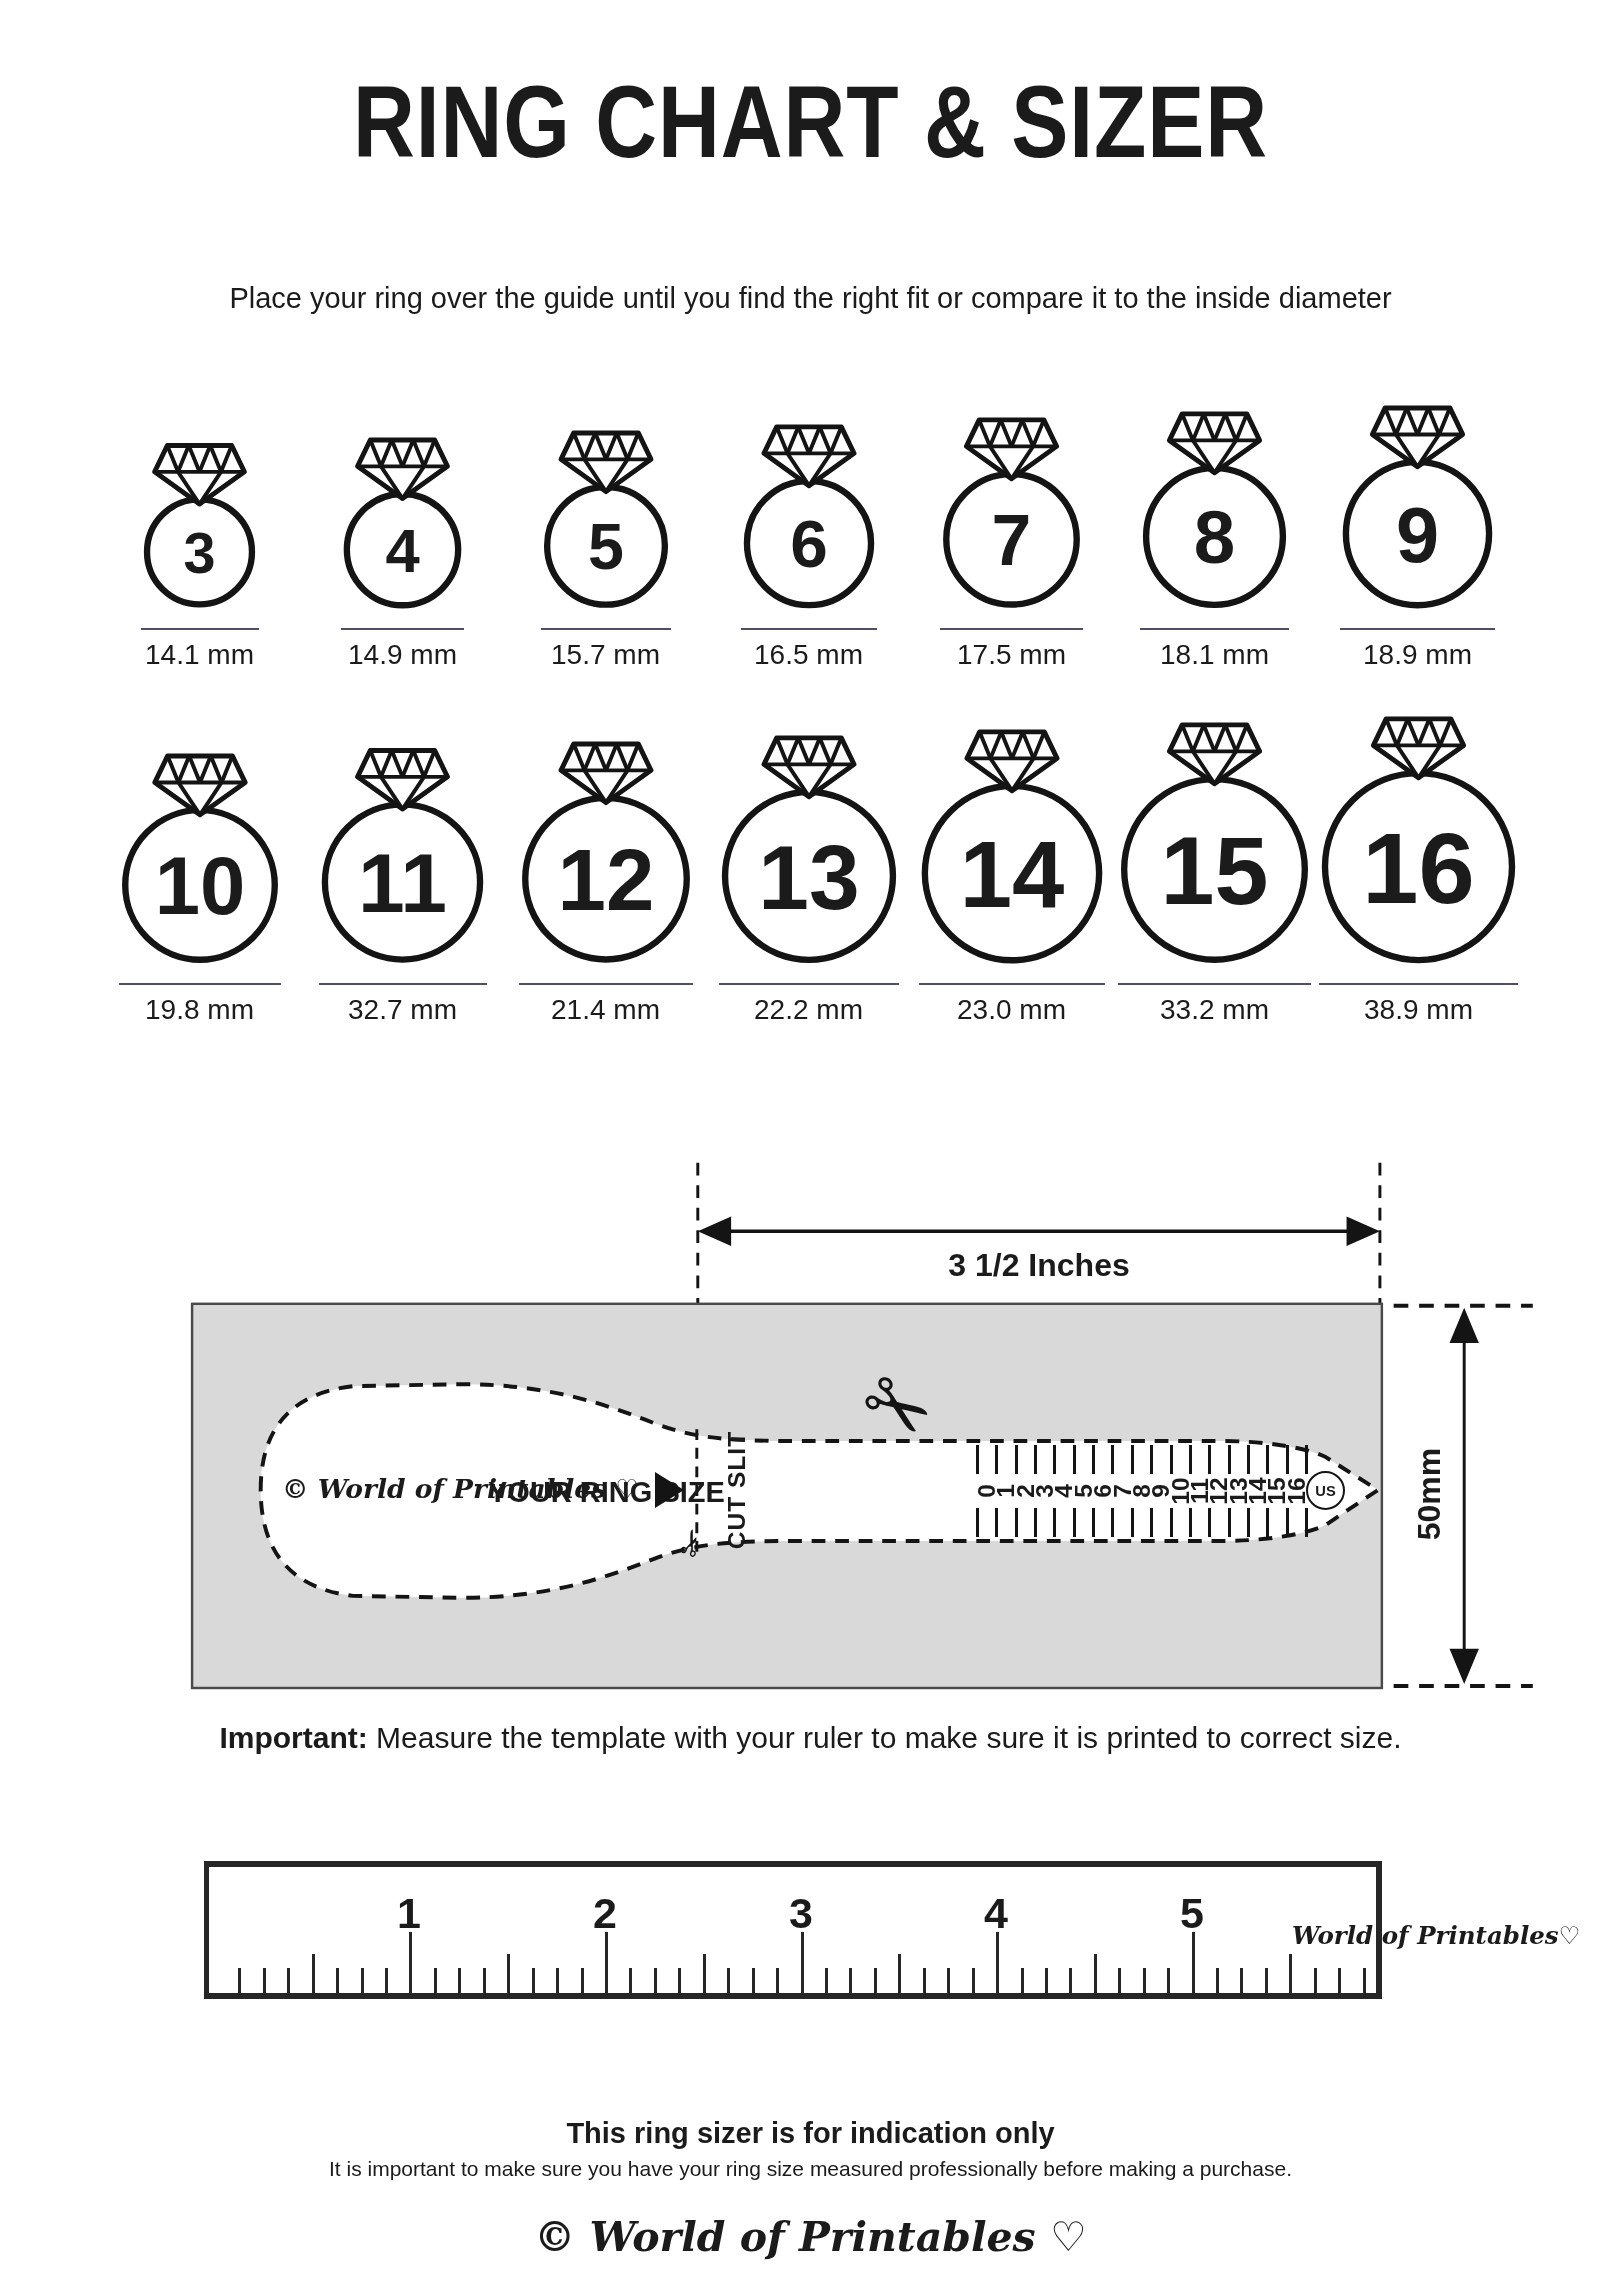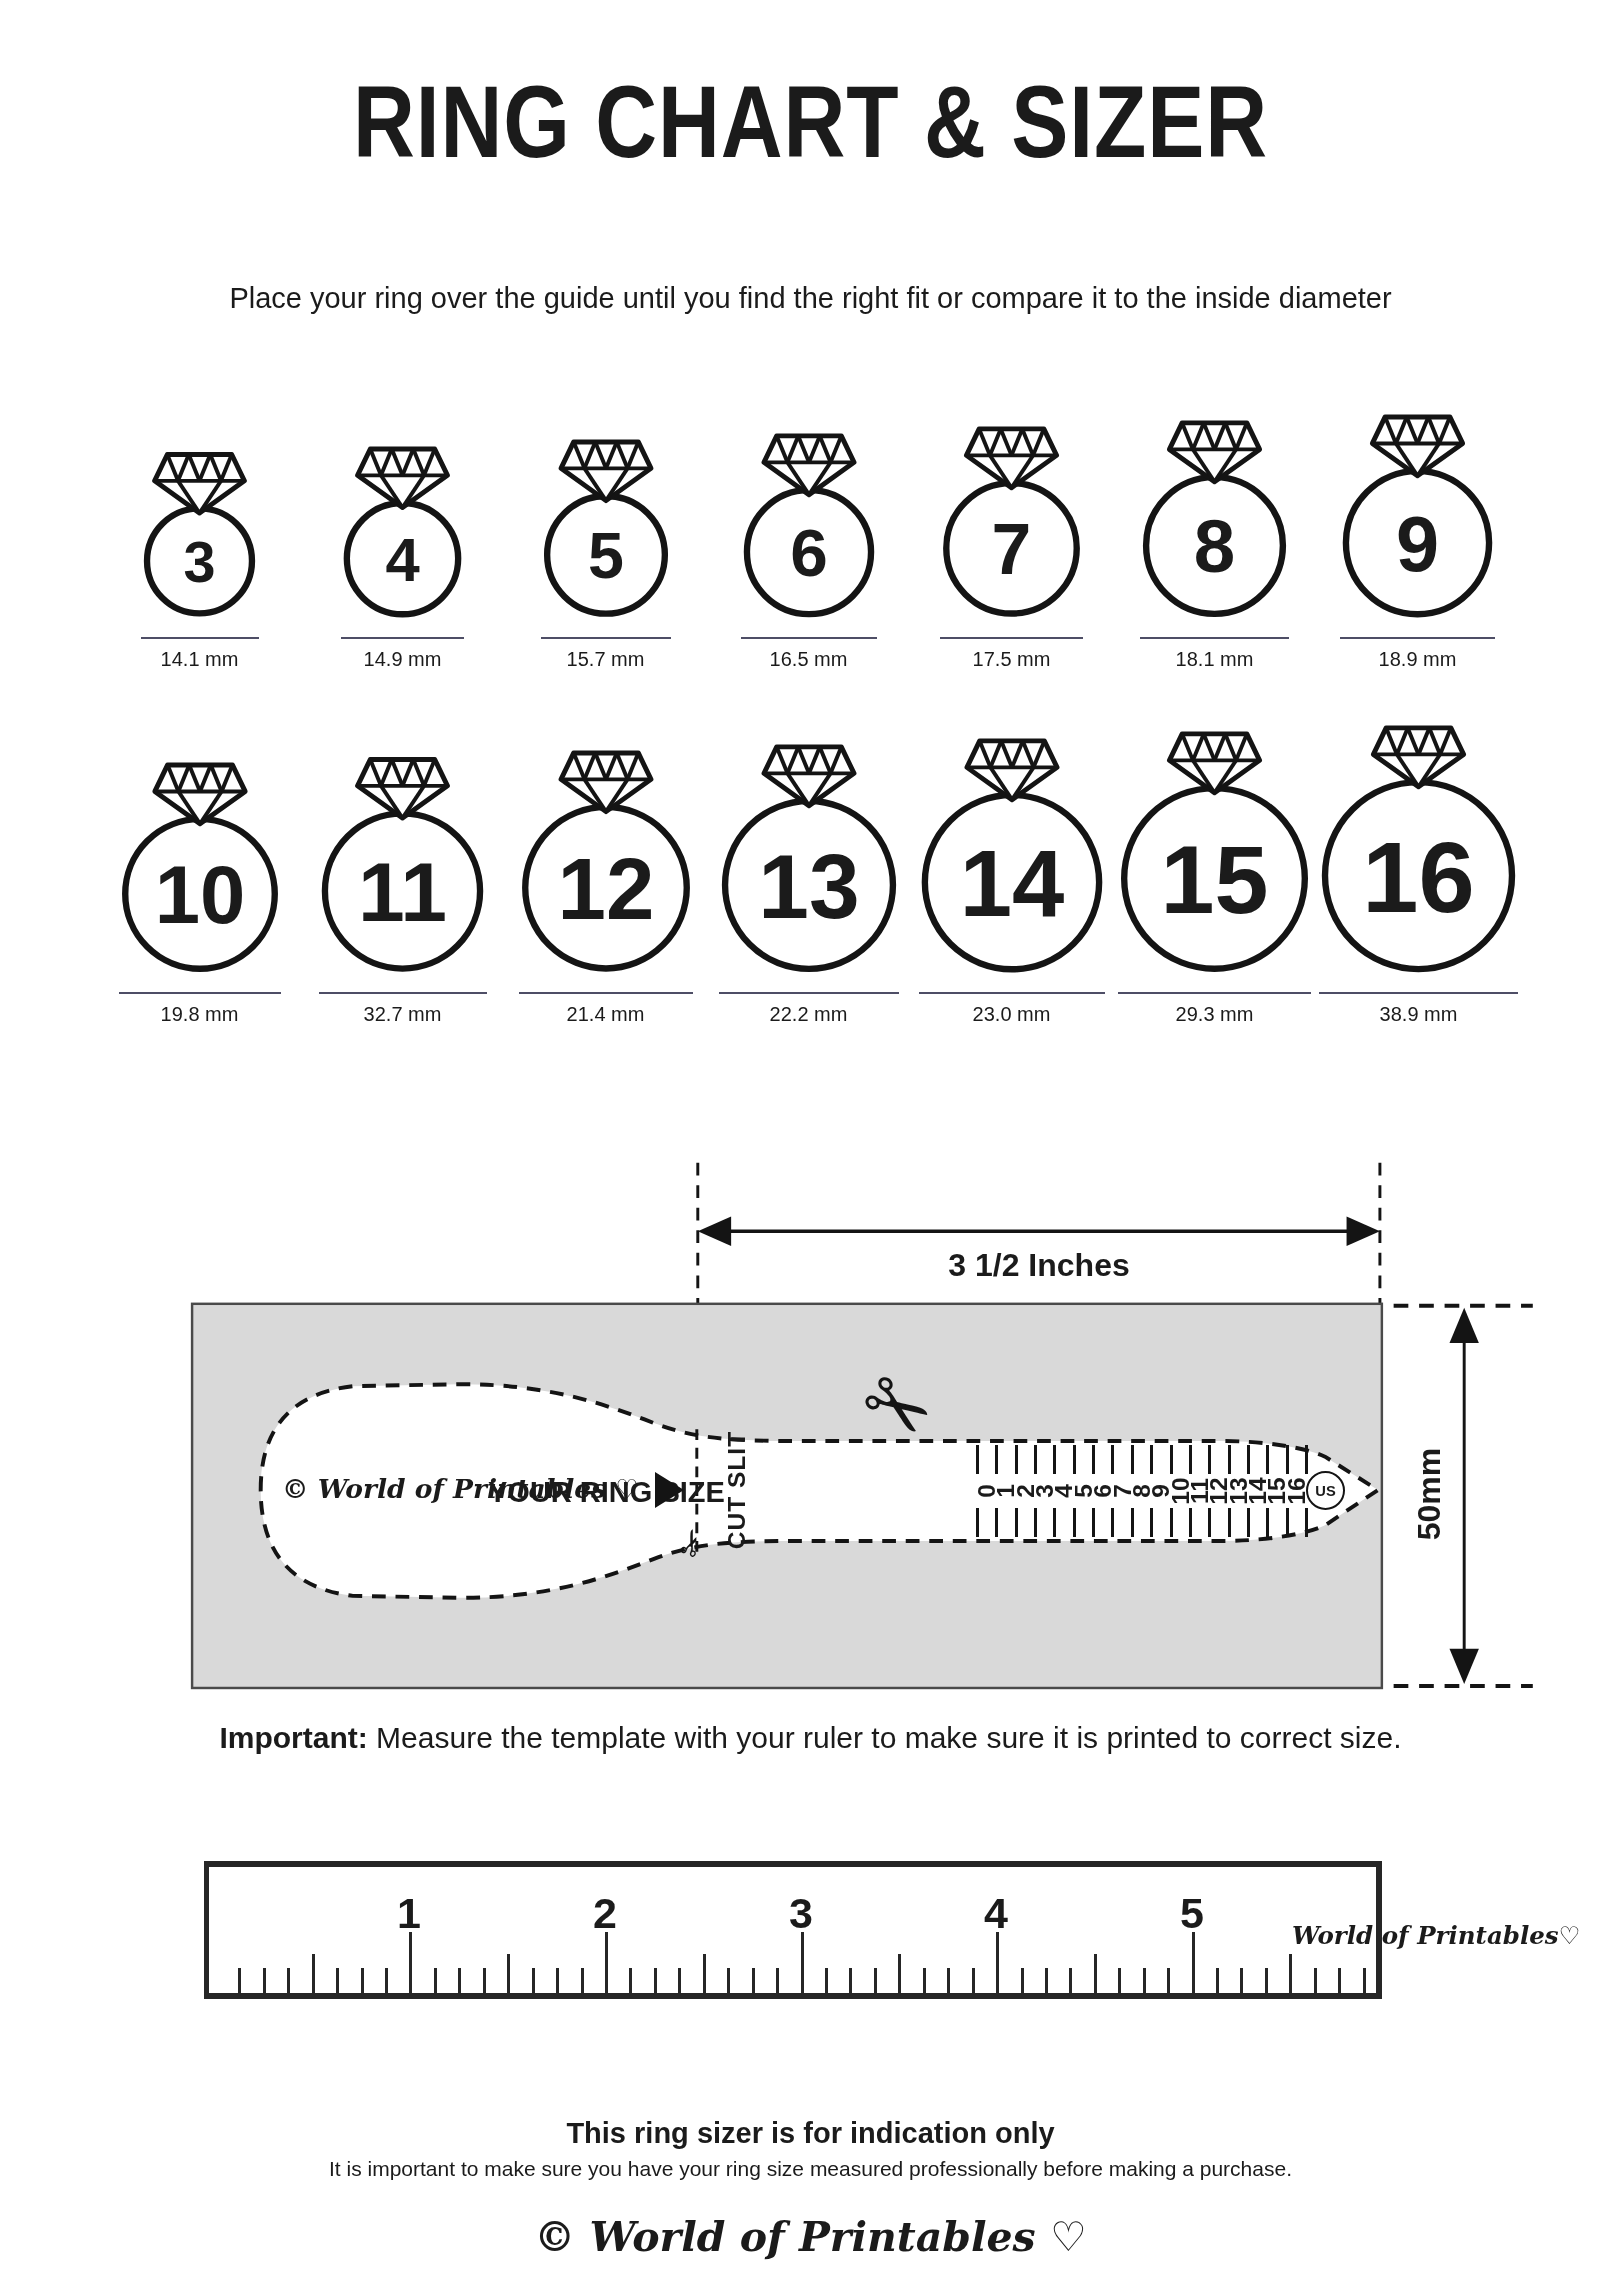--- a/index.html
+++ b/index.html
@@ -11,21 +11,21 @@
          transform:scaleX(0.84);transform-origin:center;white-space:nowrap;}
   .subtitle{position:absolute;top:243px;left:0;width:100%;text-align:center;
             font-size:27.4px;font-weight:bold;}
   .instruction{position:absolute;top:282px;left:0;width:100%;text-align:center;font-size:29px;}
   
   .ring-row{position:absolute;left:98px;width:1425px;display:flex;align-items:flex-end;}
   #ring-row-1{top:400px;height:271px;}
   #ring-row-2{top:730px;height:296px;}
   .ring-col{flex:0 0 203px;display:flex;flex-direction:column;align-items:center;}
   .ring-underline{height:0;border-top:2.5px solid #4e4e66;margin-top:12.7px;}
-  .ring-mm{font-size:20px;margin-top:8.8px;color:#1b1b1b;}
+  .ring-mm{font-size:28px;margin-top:8.8px;color:#1b1b1b;}
   
   .svg-layer{position:absolute;left:0;top:0;width:1621px;height:2294px;pointer-events:none;}
   .dim-label-h{position:absolute;left:1039px;top:1247px;transform:translateX(-50%);
                font-size:32px;font-weight:bold;white-space:nowrap;}
   .dim-label-v{position:absolute;left:1429px;top:1494px;transform:translate(-50%,-50%) rotate(-90deg);
                font-size:32px;font-weight:bold;white-space:nowrap;}
   .cut-slit{position:absolute;left:737px;top:1490px;transform:translate(-50%,-50%) rotate(-90deg);
             font-size:24.5px;font-weight:bold;letter-spacing:1px;white-space:nowrap;}
   .sizer-brand{position:absolute;left:282px;top:1473px;font-size:26.5px;white-space:nowrap;
                font-family:"DejaVu Serif",serif;font-style:italic;font-weight:bold;}
@@ -305,21 +305,21 @@
             <line x1="79.5" y1="31" x2="90.5" y2="4" stroke="#141414" stroke-width="4"></line>
             <line x1="90.5" y1="4" x2="101.5" y2="31" stroke="#141414" stroke-width="4"></line>
             <line x1="101.5" y1="31" x2="112.5" y2="4" stroke="#141414" stroke-width="4"></line>
             <line x1="112.5" y1="4" x2="123.5" y2="31" stroke="#141414" stroke-width="4"></line>
             <line x1="123.5" y1="31" x2="134.5" y2="4" stroke="#141414" stroke-width="4"></line>
             <line x1="79.5" y1="31" x2="101.5" y2="64" stroke="#141414" stroke-width="4"></line>
             <line x1="123.5" y1="31" x2="101.5" y2="64" stroke="#141414" stroke-width="4"></line>
     <text x="101.5" y="187.04000000000002" text-anchor="middle" font-family="Liberation Sans, sans-serif" font-size="99" font-weight="bold" fill="#1b1b1b">15</text>
           </svg></div>
       <div class="ring-underline" style="width: 193px;"></div>
-      <div class="ring-mm">29.3 mm</div>
+      <div class="ring-mm">33.2 mm</div>
     </div>
 
     <div class="ring-col">
       <div class="ring-icon"><svg width="205" height="252" viewBox="0 0 209 257">
     <circle cx="104.5" cy="154.6" r="95.35" fill="#fff" stroke="#141414" stroke-width="6.5"></circle>
     <polygon points="71.5,4 137.5,4 150.5,31 104.5,64 58.5,31" fill="#fff" stroke="#141414" stroke-width="5" stroke-linejoin="round"></polygon>
             <line x1="58.5" y1="31" x2="150.5" y2="31" stroke="#141414" stroke-width="4"></line>
             <line x1="71.5" y1="4" x2="82.5" y2="31" stroke="#141414" stroke-width="4"></line>
             <line x1="82.5" y1="31" x2="93.5" y2="4" stroke="#141414" stroke-width="4"></line>
             <line x1="93.5" y1="4" x2="104.5" y2="31" stroke="#141414" stroke-width="4"></line>

